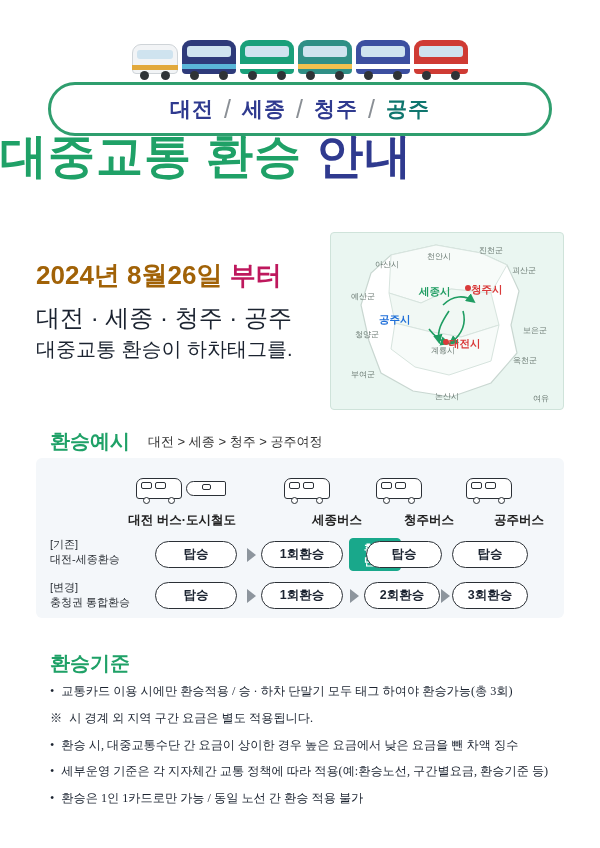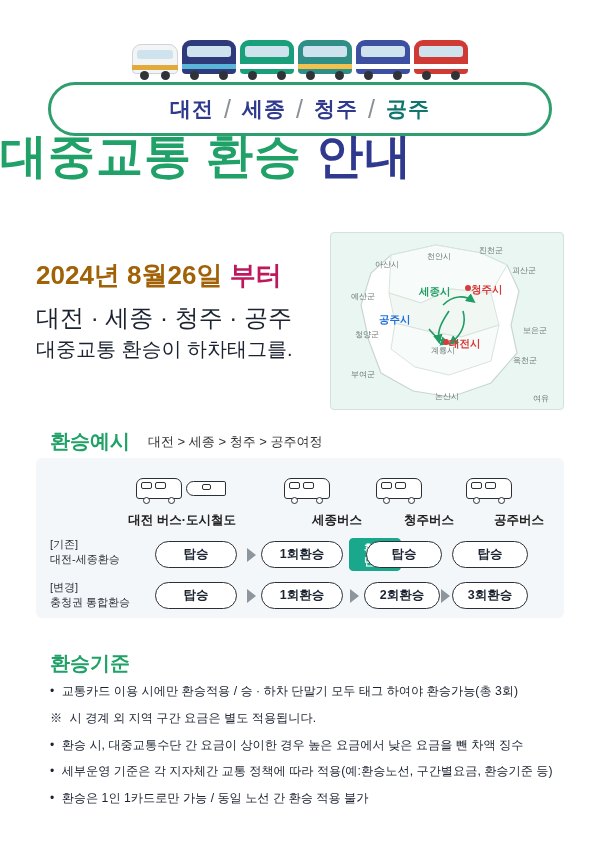--- a/index.html
+++ b/index.html
@@ -203,21 +203,21 @@
   
   .crit-title {
     position: absolute; left: 50px; top: 650px;
     font-size: 20px; font-weight: bold; color: #1fa167;
   }
   .crit-list {
     position: absolute; left: 50px; top: 682px; width: 510px;
   }
   .crit-item {
     font-size: 12.2px; color: #1b2330; line-height: 1.5;
-    margin-bottom: 8.5px; white-space: nowrap;
+    margin-bottom: 8.5px; white-space: nowrap; font-family: Liberation Serif, serif;
   }
   .crit-item .mk { margin-right: 4px; }
 </style>
 </head>
 <body>
 
 <div class="bus-row">
   <div class="bus small">
     <div class="body" style="background:#f2f4f6;border:1.5px solid #cfd4d8"></div>
     <div class="win"></div>

